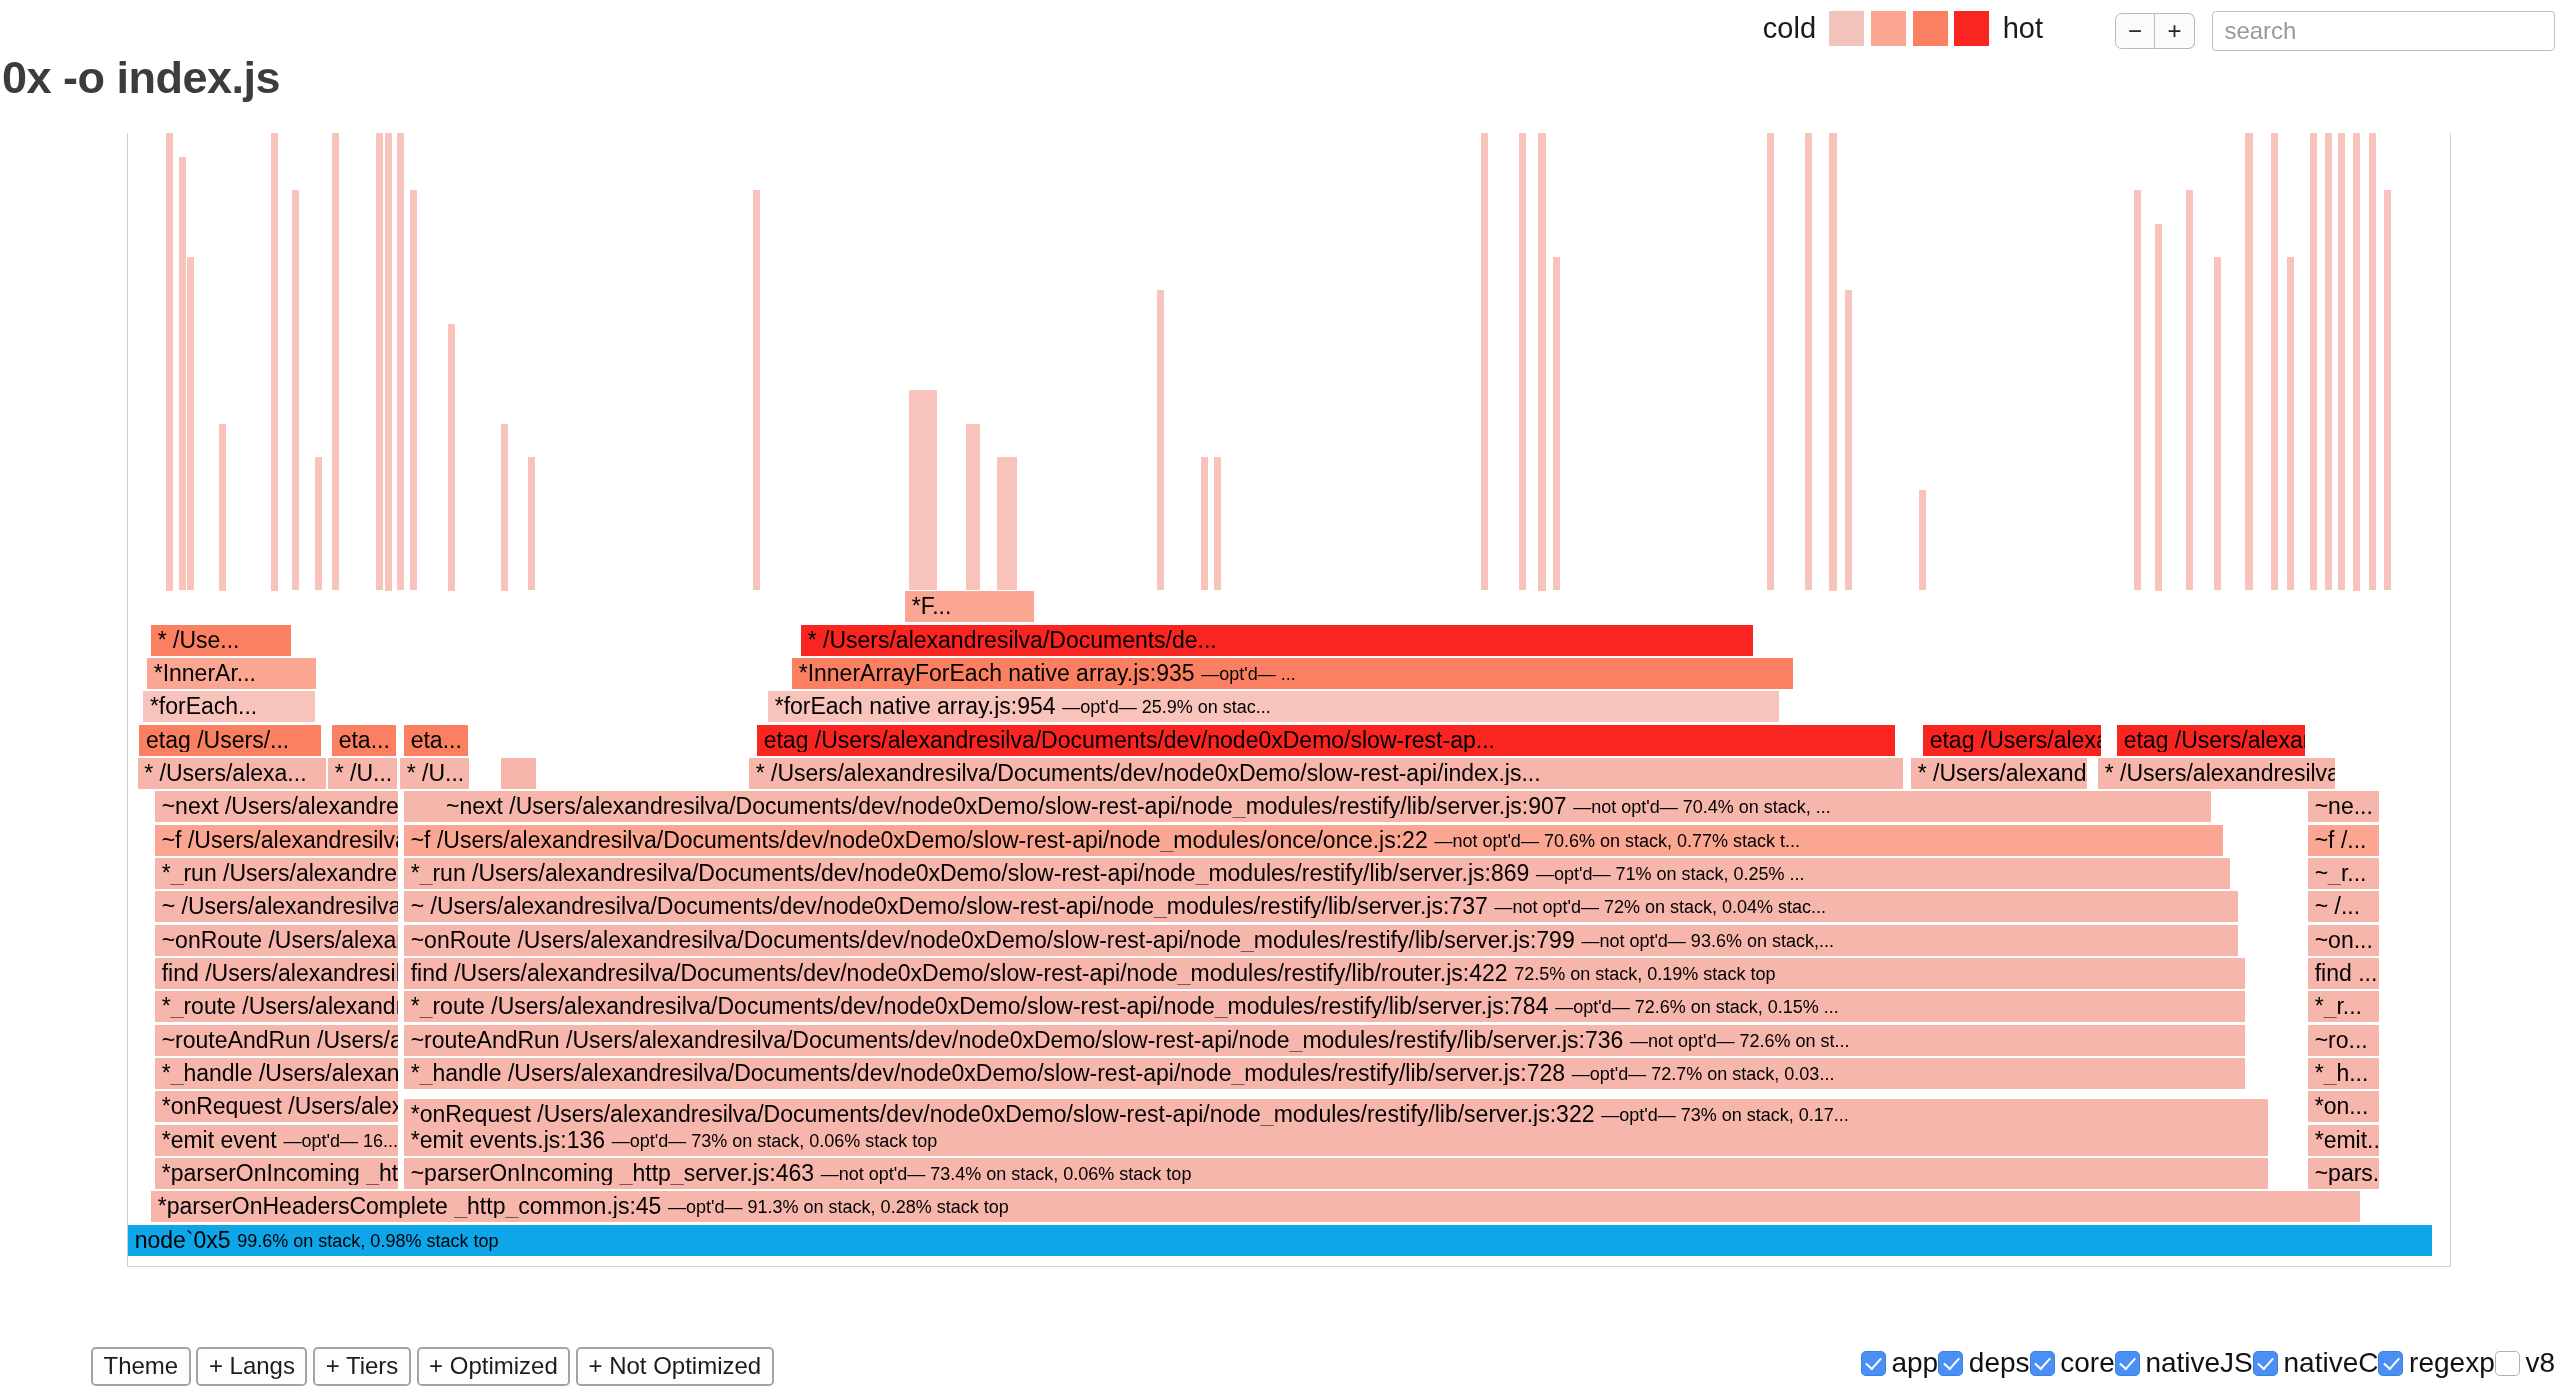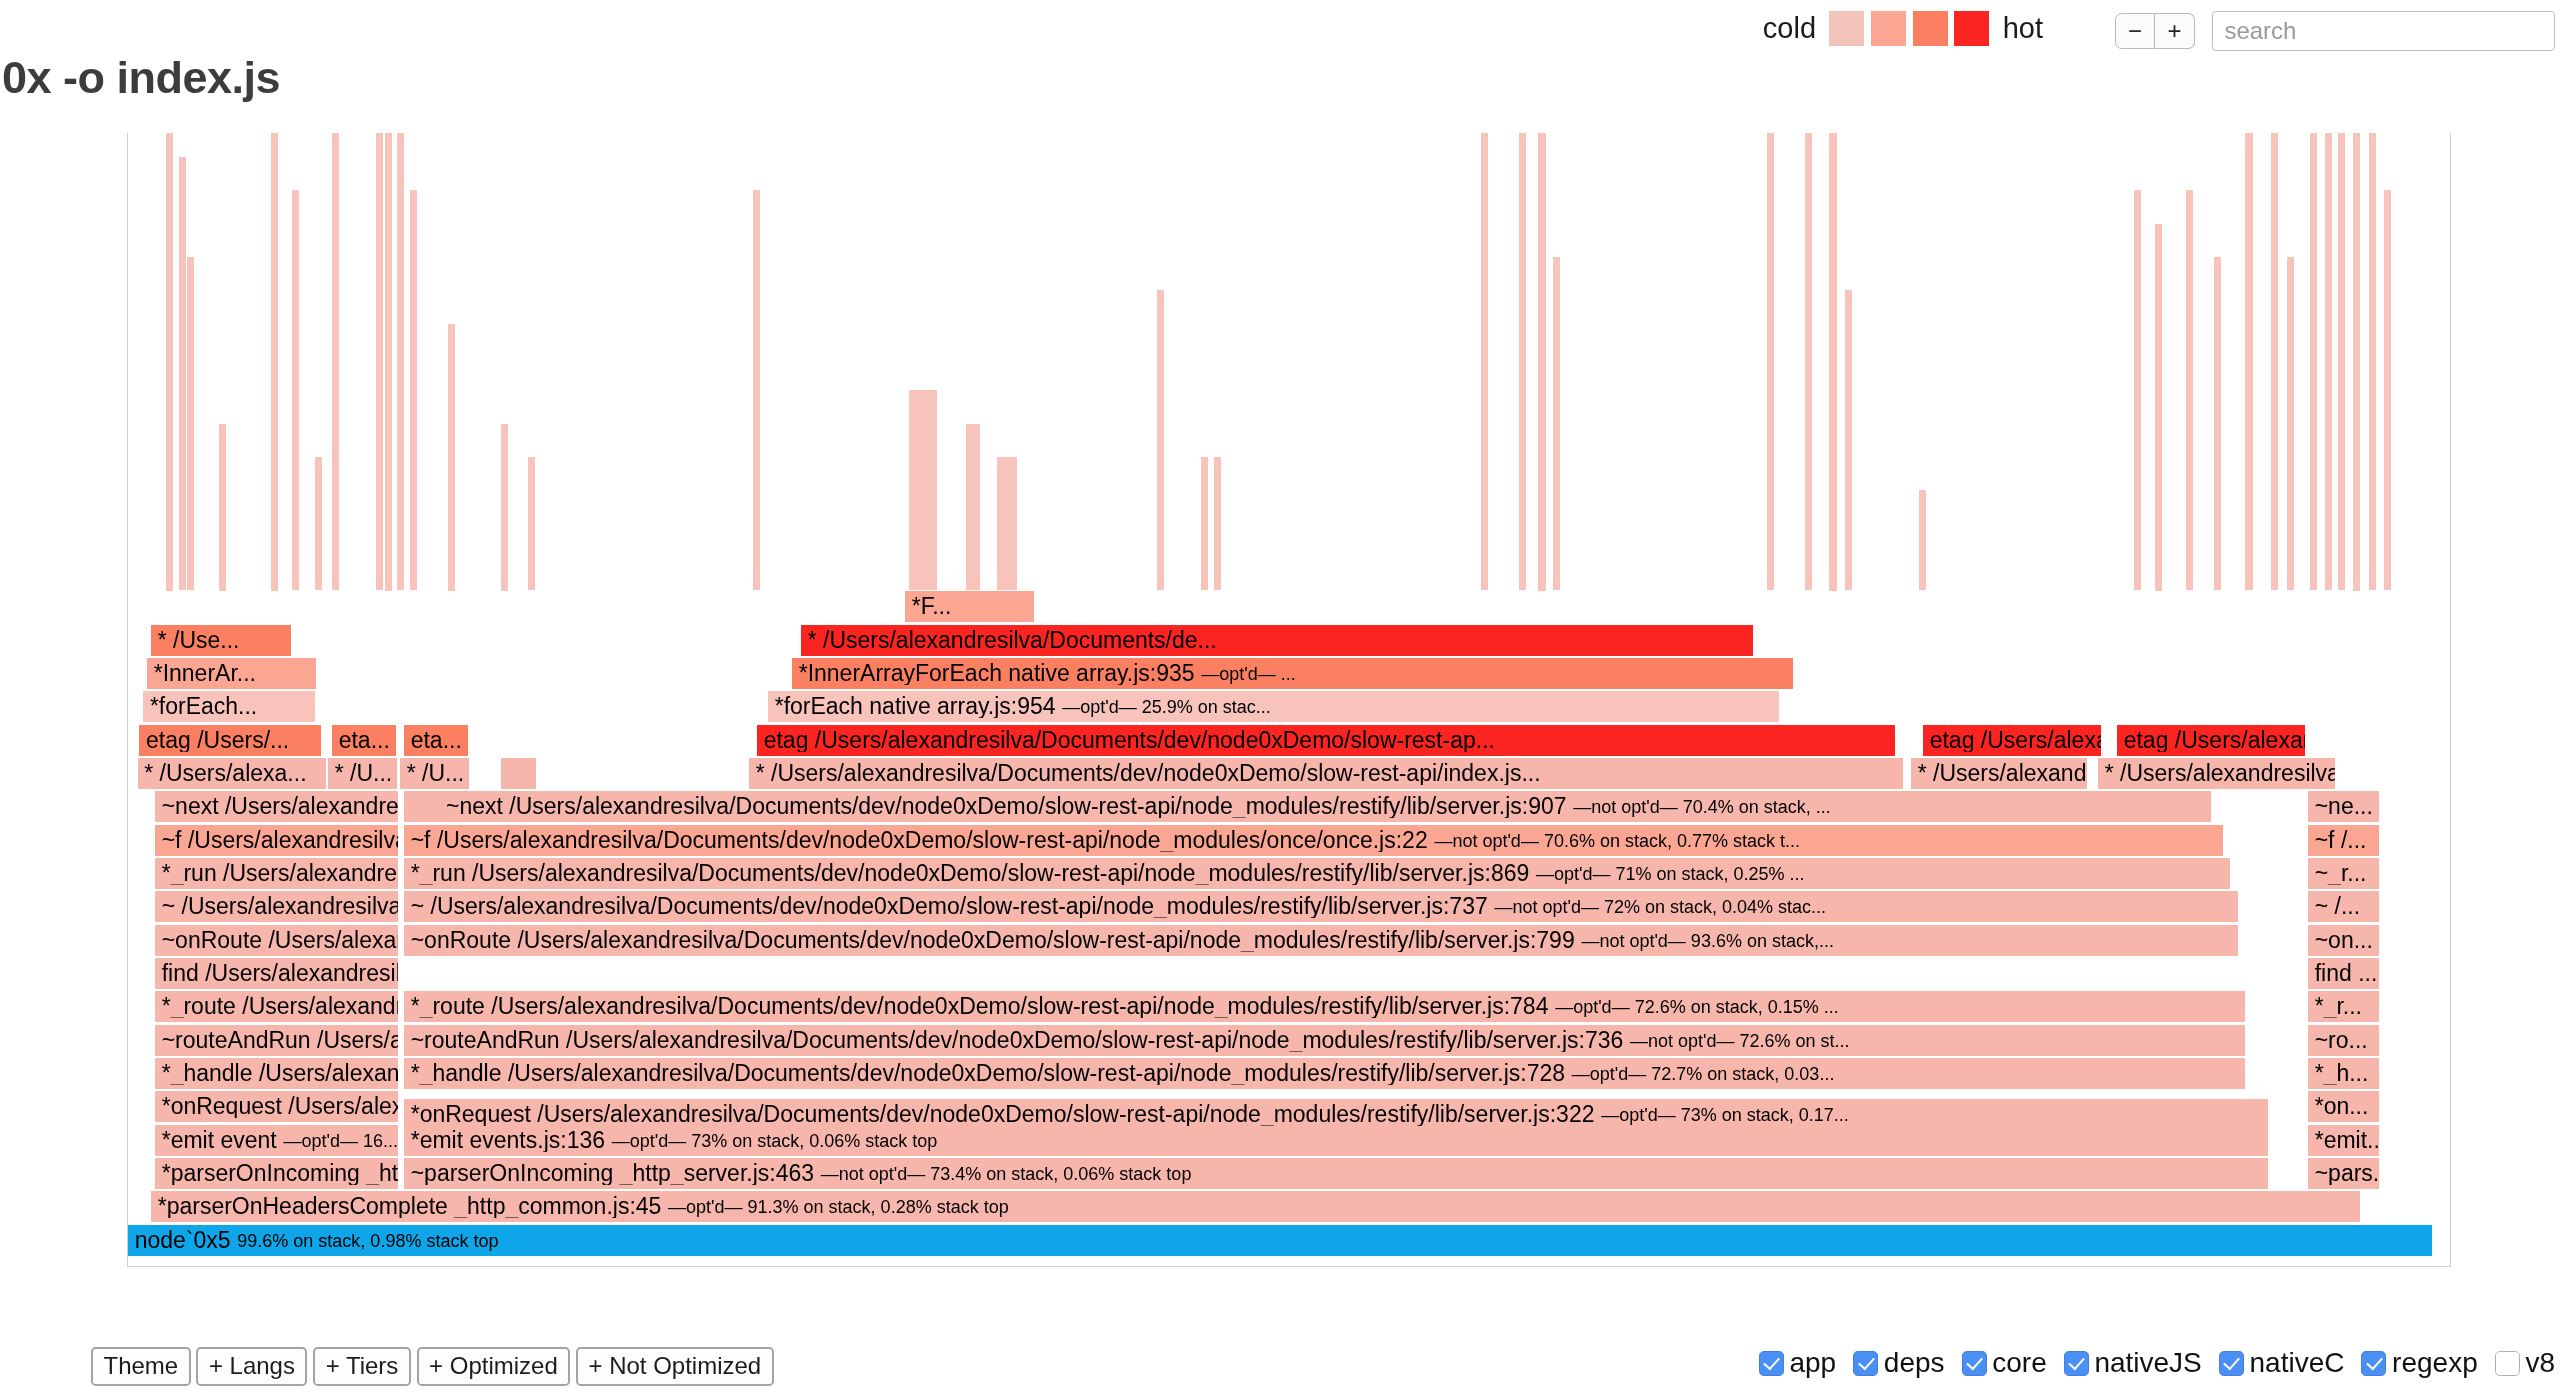--- a/index.html
+++ b/index.html
@@ -71,21 +71,21 @@
   .frame .fmeta { font-size: 18px; margin-left: 6.7px; }
 
   
   .bottombar { position: absolute; left: 0; top: 1332px; width: 2576px; height: 67px; }
   .btnrow { position: absolute; left: 91px; top: 15.2px; display: flex; gap: 5.7px; }
   .btn {
     background: #fdfdfd; border: 2px solid #a3a3a3; border-radius: 4.8px;
     font-size: 24px; color: #1c1c1c; padding: 2.9px 10.5px 4.8px 10.5px;
     font-family: "Liberation Sans", sans-serif; cursor: pointer; line-height: 1.15;
   }
-  .checkrow { position: absolute; right: 21px; top: 17px; display: flex; align-items: flex-end; gap: 17px; }
+  .checkrow { position: absolute; right: 21px; top: 17px; display: flex; align-items: flex-end; }
   .checkitem { display: flex; align-items: center; gap: 5.7px; cursor: pointer; }
   .cbox {
     width: 25px; height: 25px; border-radius: 4.8px; border: 1px solid #b0b0b0;
     background: #fff; position: relative; flex: none;
   }
   .cbox.on { background: #4a90f4; border-color: #3f7fe0; }
   .cbox.on::after {
     content: ""; position: absolute; left: 7.6px; top: 2.9px;
     width: 6.7px; height: 13.3px; border: solid #fff; border-width: 0 2.9px 2.9px 0;
     transform: rotate(42deg);
@@ -231,20 +231,24 @@
         <div class="frame" style="left: 276px; width: 1842px; top: 857px; height: 32px; background: rgb(247, 182, 171);">
           <span class="ftext">*_route /Users/alexandresilva/Documents/dev/node0xDemo/slow-rest-api/node_modules/restify/lib/server.js:784</span>
           <span class="fmeta">—opt'd— 72.6% on stack, 0.15% ...</span>
         </div>
         <div class="frame" style="left: 2180px; width: 72px; top: 857px; height: 32px; background: rgb(247, 182, 171);">
           <span class="ftext">*_r...</span>
         </div>
         <div class="frame" style="left: 27px; width: 244px; top: 824px; height: 32px; background: rgb(247, 182, 171);">
           <span class="ftext">find /Users/alexandresilva/Doc...</span>
         </div>
+        <div class="frame" style="left: 276px; width: 1842px; top: 824px; height: 32px; background: rgb(247, 182, 171);">
+          <span class="ftext">find /Users/alexandresilva/Documents/dev/node0xDemo/slow-rest-api/node_modules/restify/lib/router.js:422</span>
+          <span class="fmeta">72.5% on stack, 0.19% stack top</span>
+        </div>
         <div class="frame" style="left: 2180px; width: 72px; top: 824px; height: 32px; background: rgb(247, 182, 171);">
           <span class="ftext">find ...</span>
         </div>
         <div class="frame" style="left: 27px; width: 244px; top: 791px; height: 32px; background: rgb(247, 182, 171);">
           <span class="ftext">~onRoute /Users/alexandresil...</span>
         </div>
         <div class="frame" style="left: 276px; width: 1835px; top: 791px; height: 32px; background: rgb(247, 182, 171);">
           <span class="ftext">~onRoute /Users/alexandresilva/Documents/dev/node0xDemo/slow-rest-api/node_modules/restify/lib/server.js:799</span>
           <span class="fmeta">—not opt'd— 93.6% on stack,...</span>
         </div>

